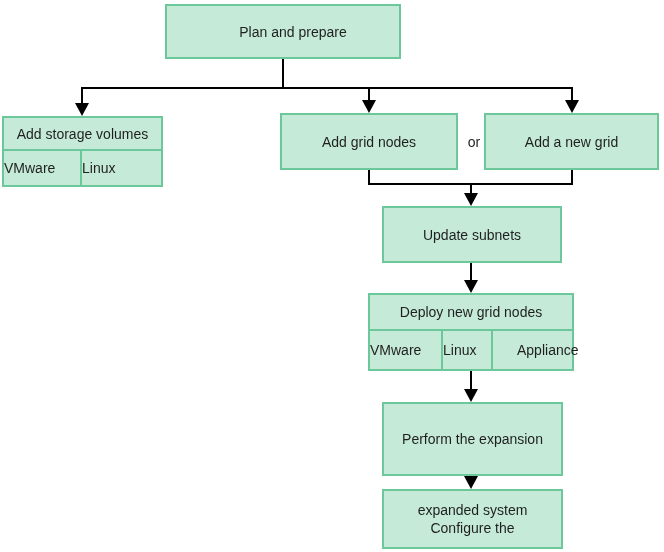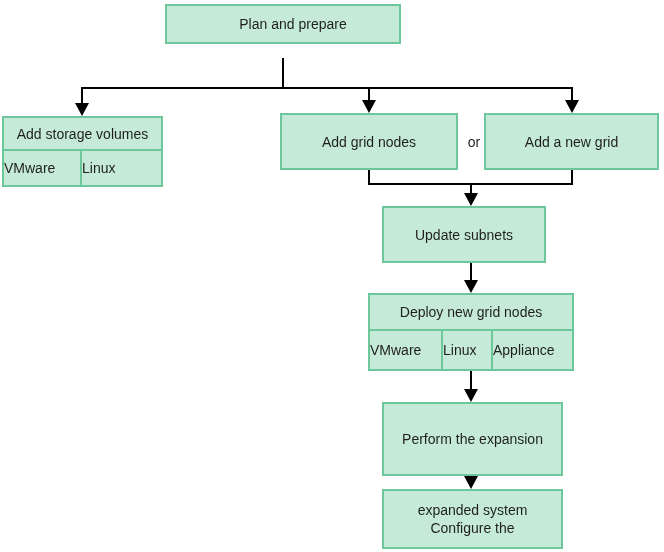--- a/index.html
+++ b/index.html
@@ -40,37 +40,37 @@
     border-left:7px solid transparent;
     border-right:7px solid transparent;
     border-top:13px solid var(--line,#000);
   }
   .orlbl {
     position:absolute; display:flex;
     align-items:center; justify-content:center;
   }
 
   
-  #n-plan      { left:165px; top:4px;   width:236px; height:40px;padding-left:20px; }
+  #n-plan      { left:165px; top:4px;   width:236px; height:55px;padding-left:20px; }
   #n-storage   { left:2px;   top:116px; width:161px; height:71px; }
   #n-storage .trow-title { flex:0 0 33px; }
   #n-grid      { left:280px; top:113px; width:178px; height:57px; }
   #or-label    { left:458px; top:113px; width:26px;  height:57px;padding-left:6px; }
   #n-site      { left:484px; top:113px; width:175px; height:57px; }
-  #n-update    { left:382px; top:206px; width:164px; height:57px; }
+  #n-update    { left:382px; top:206px; width:180px; height:57px; }
   #n-deploy    { left:368px; top:293px; width:206px; height:78px; }
   #n-deploy .trow-title { flex:0 0 36px; }
   #n-perform   { left:382px; top:402px; width:181px; height:74px; }
   #n-config    { left:382px; top:489px; width:181px; height:60px; flex-direction:column; }
 
   #cell-sv-vmware { flex:0 0 78px; }
   #cell-sv-linux  { flex:1; }
   #cell-dp-vmware { flex:0 0 73px; }
   #cell-dp-linux  { flex:0 0 50px; }
-  #cell-dp-appl   { flex:1; }
+  #cell-dp-appl   { flex:1;padding-left:24px; }
 
   #v-plan    { left:282px; top:58px;  height:31px; }
   #h-main    { left:81px;  top:87px;  width:492px; }
   #v-left    { left:81px;  top:87px;  height:17px; }
   #a-left    { left:75px;  top:103px; }
   #v-mid     { left:368px; top:87px;  height:14px; }
   #a-mid     { left:362px; top:100px; }
   #v-right   { left:571px; top:87px;  height:14px; }
   #a-right   { left:565px; top:100px; }
   #v-stub-l  { left:368px; top:169px; height:16px; }

